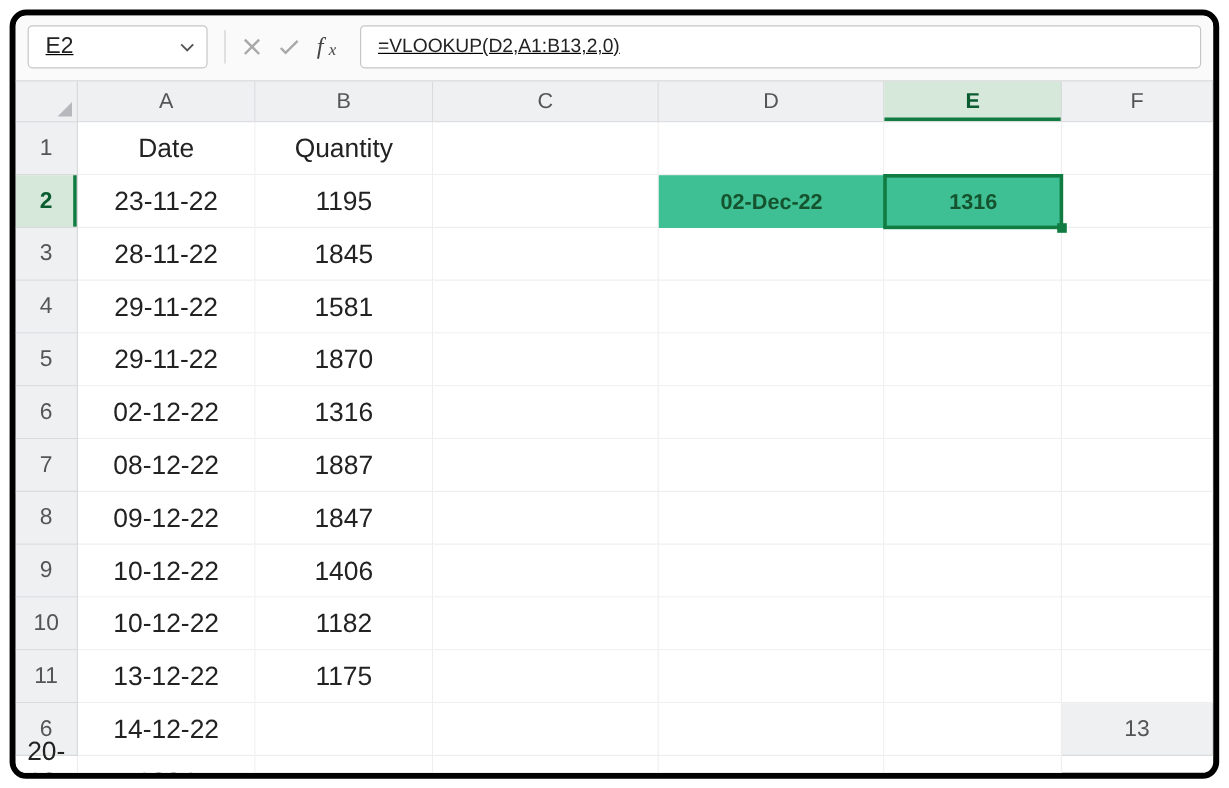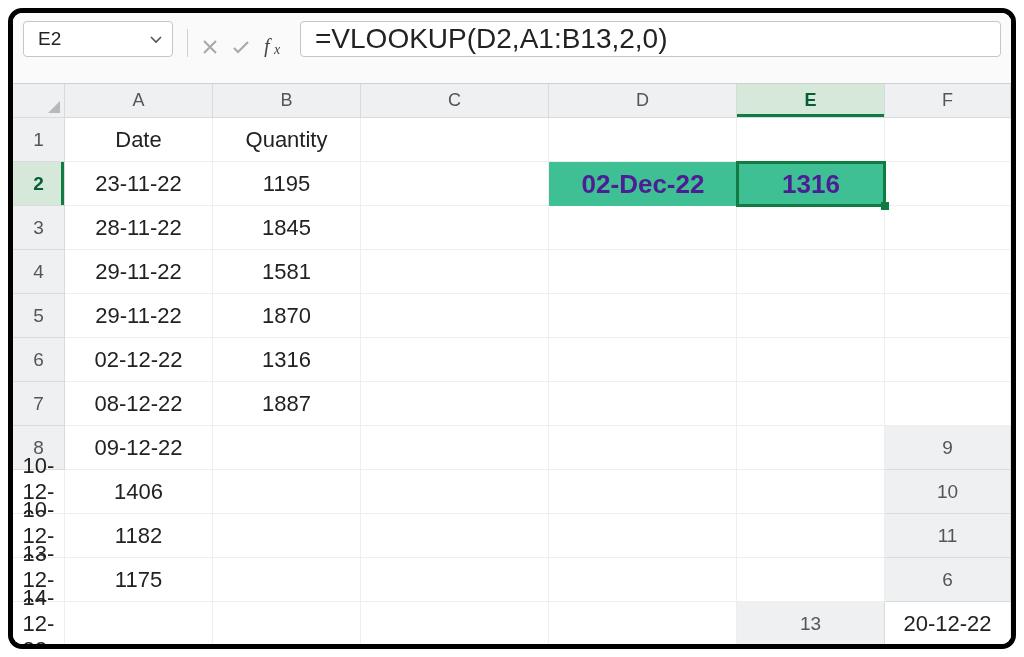--- a/index.html
+++ b/index.html
@@ -11,25 +11,26 @@
   .frame {
     border: 5px solid #000;
     border-radius: 14px;
     width: 1008px;
     height: 641px;
     overflow: hidden;
     background: #fff;
   }
   .formula-bar {
     display: flex;
-    align-items: flex-end;
+    align-items: center;
     gap: 10px;
-    padding: 8px 10px 26px 10px;
+    padding: 8px 10px 10px 10px;
     border-bottom: 1px solid #d0d0d0;
     background: #fafafa;
+    text-decoration: underline;
   }
   .name-box {
     width: 150px;
     height: 36px;
     background: #fff;
     border: 1px solid #c6c6c6;
     border-radius: 4px;
     display: flex;
     align-items: center;
     justify-content: space-between;
@@ -55,21 +56,21 @@
   .fbar-icons svg { display: block; }
   .formula-input {
     flex: 1;
     height: 36px;
     background: #fff;
     border: 1px solid #c6c6c6;
     border-radius: 4px;
     display: flex;
     align-items: center;
     padding: 0 14px;
-    font-size: 28px;
+    font-size: 16px;
     color: #222;
   }
 
   .sheet {
     display: grid;
     grid-template-columns: 52px 148px 148px 188px 188px 148px 1fr;
   }
   .hcell {
     background: #eef0f1;
     border-right: 1px solid #d8dadc;
@@ -125,23 +126,23 @@
     align-items: center;
     padding: 0 10px;
     font-size: 22px;
     color: #222;
     justify-content: center;
     background: #fff;
   }
 
   .hl-green {
     background: #3fbf94;
-    color: #4c1d95;
+    color: #14532d;
     font-weight: 700;
-    font-size: 26px;
+    font-size: 18px;
     border: none;
   }
   .sel-wrap {
     position: relative;
   }
   .sel-border {
     position: absolute;
     inset: -1px;
     border: 3px solid #107c41;
     pointer-events: none;
@@ -258,20 +259,21 @@
     <div class="rcell">7</div>
     <div class="cell">08-12-22</div>
     <div class="cell">1887</div>
     <div class="cell"></div>
     <div class="cell"></div>
     <div class="cell"></div>
     <div class="cell"></div>
 
     <div class="rcell">8</div>
     <div class="cell">09-12-22</div>
+    <div class="cell">1847</div>
     <div class="cell"></div>
     <div class="cell"></div>
     <div class="cell"></div>
     <div class="cell"></div>
 
     <div class="rcell">9</div>
     <div class="cell">10-12-22</div>
     <div class="cell">1406</div>
     <div class="cell"></div>
     <div class="cell"></div>

